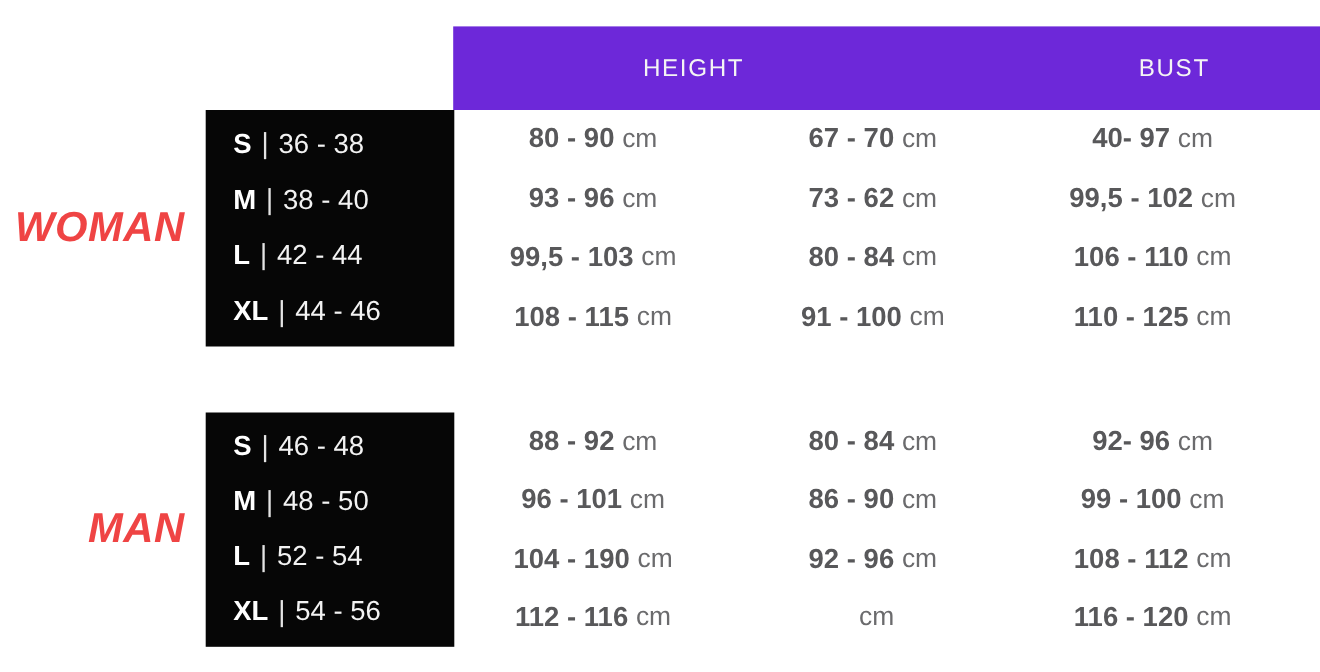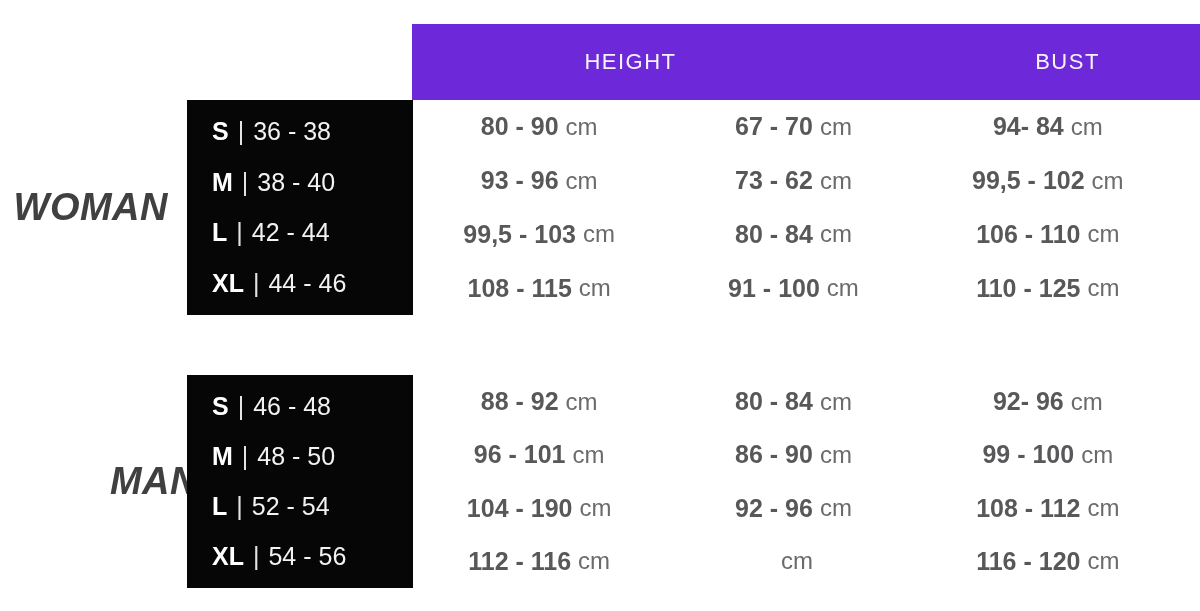--- a/index.html
+++ b/index.html
@@ -31,28 +31,28 @@
     letter-spacing: 1.5px;
   }
 
   
   .group-label {
     position: absolute;
     left: 0; width: 168px;
     display: flex;
     align-items: center;
     justify-content: flex-end;
-    color: #404040;
+    color: #ef4444;
     font-size: 38px;
     font-weight: 900;
     font-style: italic;
     letter-spacing: 0.5px;
   }
   .group-label.woman { top: 100px; height: 215px; }
-  .group-label.man   { top: 375px; height: 213px; margin-left: 30px; }
+  .group-label.man   { top: 375px; height: 213px; }
 
   
   .size-box {
     position: absolute;
     left: 187px; width: 226px;
     background: #060606;
     box-sizing: border-box;
     padding: 6px 0 6px 25px;
     display: flex;
     flex-direction: column;
@@ -137,21 +137,21 @@
   <div class="data-grid woman">
     <div class="value-cell">
         <span class="val">80 - 90</span>
         <span class="unit">cm</span>
       </div>
     <div class="value-cell">
         <span class="val">67 - 70</span>
         <span class="unit">cm</span>
       </div>
     <div class="value-cell">
-        <span class="val">94- 84</span>
+        <span class="val">40- 97</span>
         <span class="unit">cm</span>
       </div>
     <div class="value-cell">
         <span class="val">93 - 96</span>
         <span class="unit">cm</span>
       </div>
     <div class="value-cell">
         <span class="val">73 - 62</span>
         <span class="unit">cm</span>
       </div>

